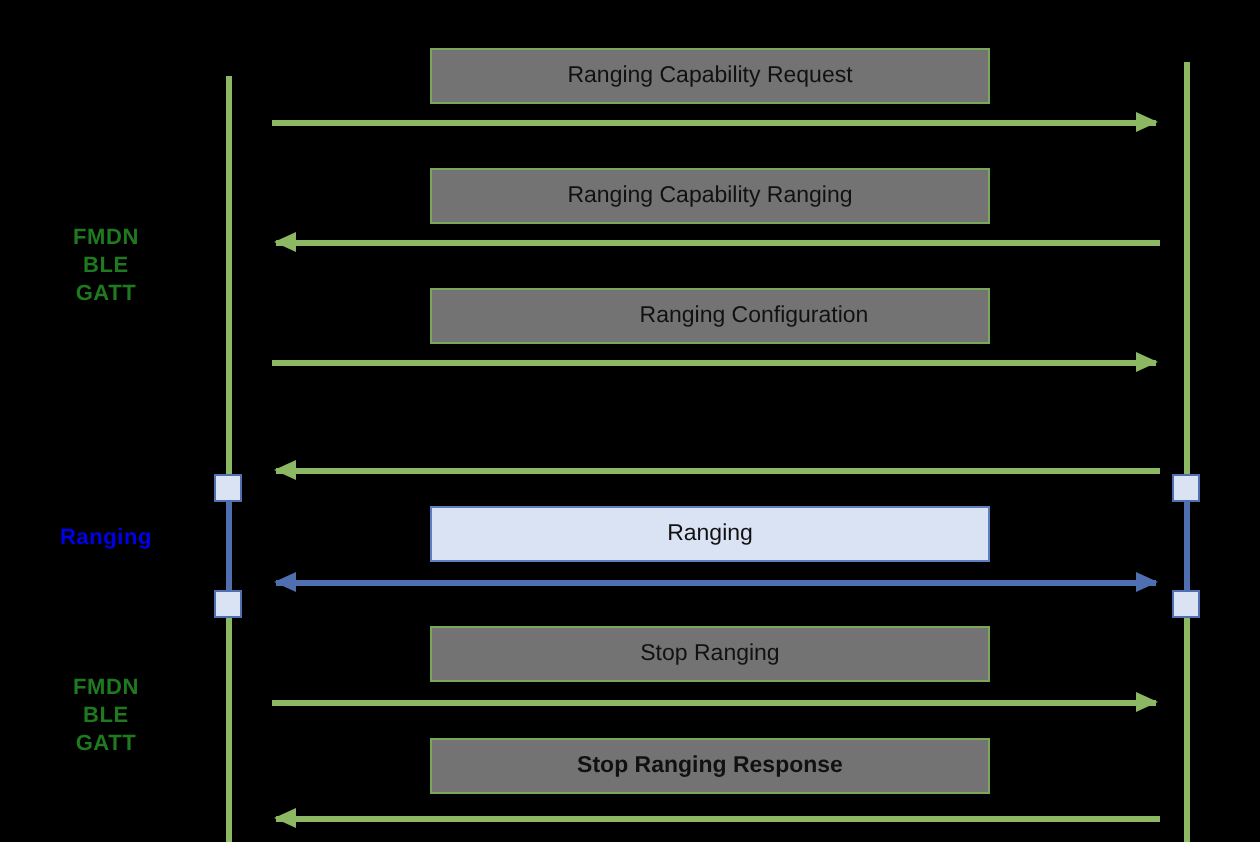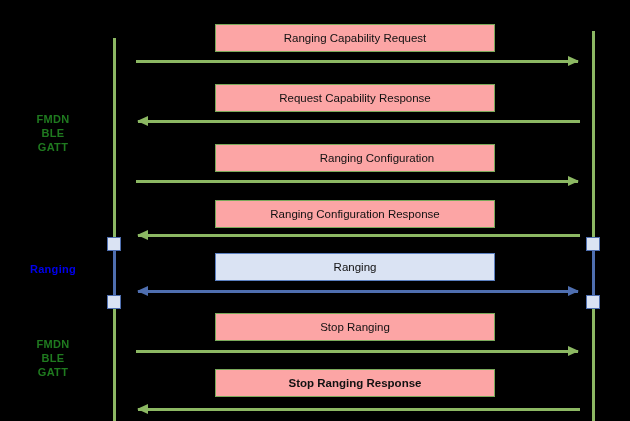--- a/index.html
+++ b/index.html
@@ -45,21 +45,21 @@
     width: 280px;
     height: 28px;
     box-sizing: border-box;
     display: flex;
     align-items: center;
     justify-content: center;
     font-size: 11.5px;
     color: #111111;
   }
   .msg-box.green {
-    background: #fca5a5;
+    background: #737373;
     border: 1px solid #7aa85a;
     text-align: right;
   }
   .msg-box.blue {
     background: #dae3f3;
     border: 1px solid #5b7fc0;
   }
 
   
   .arrow {
@@ -139,31 +139,30 @@
 
   <div class="activation-line" style="left:592px;top:243px;height:58px;"></div>
   <div class="activation-node" style="left:586px;top:237px;"></div>
   <div class="activation-node" style="left:586px;top:295px;"></div>
 
   <div class="msg-box green" style="top:24px;">Ranging Capability Request</div>
   <div class="arrow green" style="left:136px;top:60px;width:442px;">
     <span class="arrow-head right"></span>
   </div>
 
-  <div class="msg-box green" style="top:84px;">Request Capability Response</div>
+  <div class="msg-box green" style="top:84px;">Ranging Capability Ranging</div>
   <div class="arrow green" style="left:138px;top:120px;width:442px;">
     <span class="arrow-head left"></span>
   </div>
 
   <div class="msg-box green" style="top:144px;padding-left:44px;">Ranging Configuration</div>
   <div class="arrow green" style="left:136px;top:180px;width:442px;">
     <span class="arrow-head right"></span>
   </div>
 
-  <div class="msg-box green" style="top:200px;">Ranging Configuration Response</div>
   <div class="arrow green" style="left:138px;top:234px;width:442px;">
     <span class="arrow-head left"></span>
   </div>
 
   <div class="msg-box blue" style="top:253px;">Ranging</div>
   <div class="arrow blue" style="left:138px;top:290px;width:440px;">
     <span class="arrow-head left"></span>
     <span class="arrow-head right"></span>
   </div>
 

